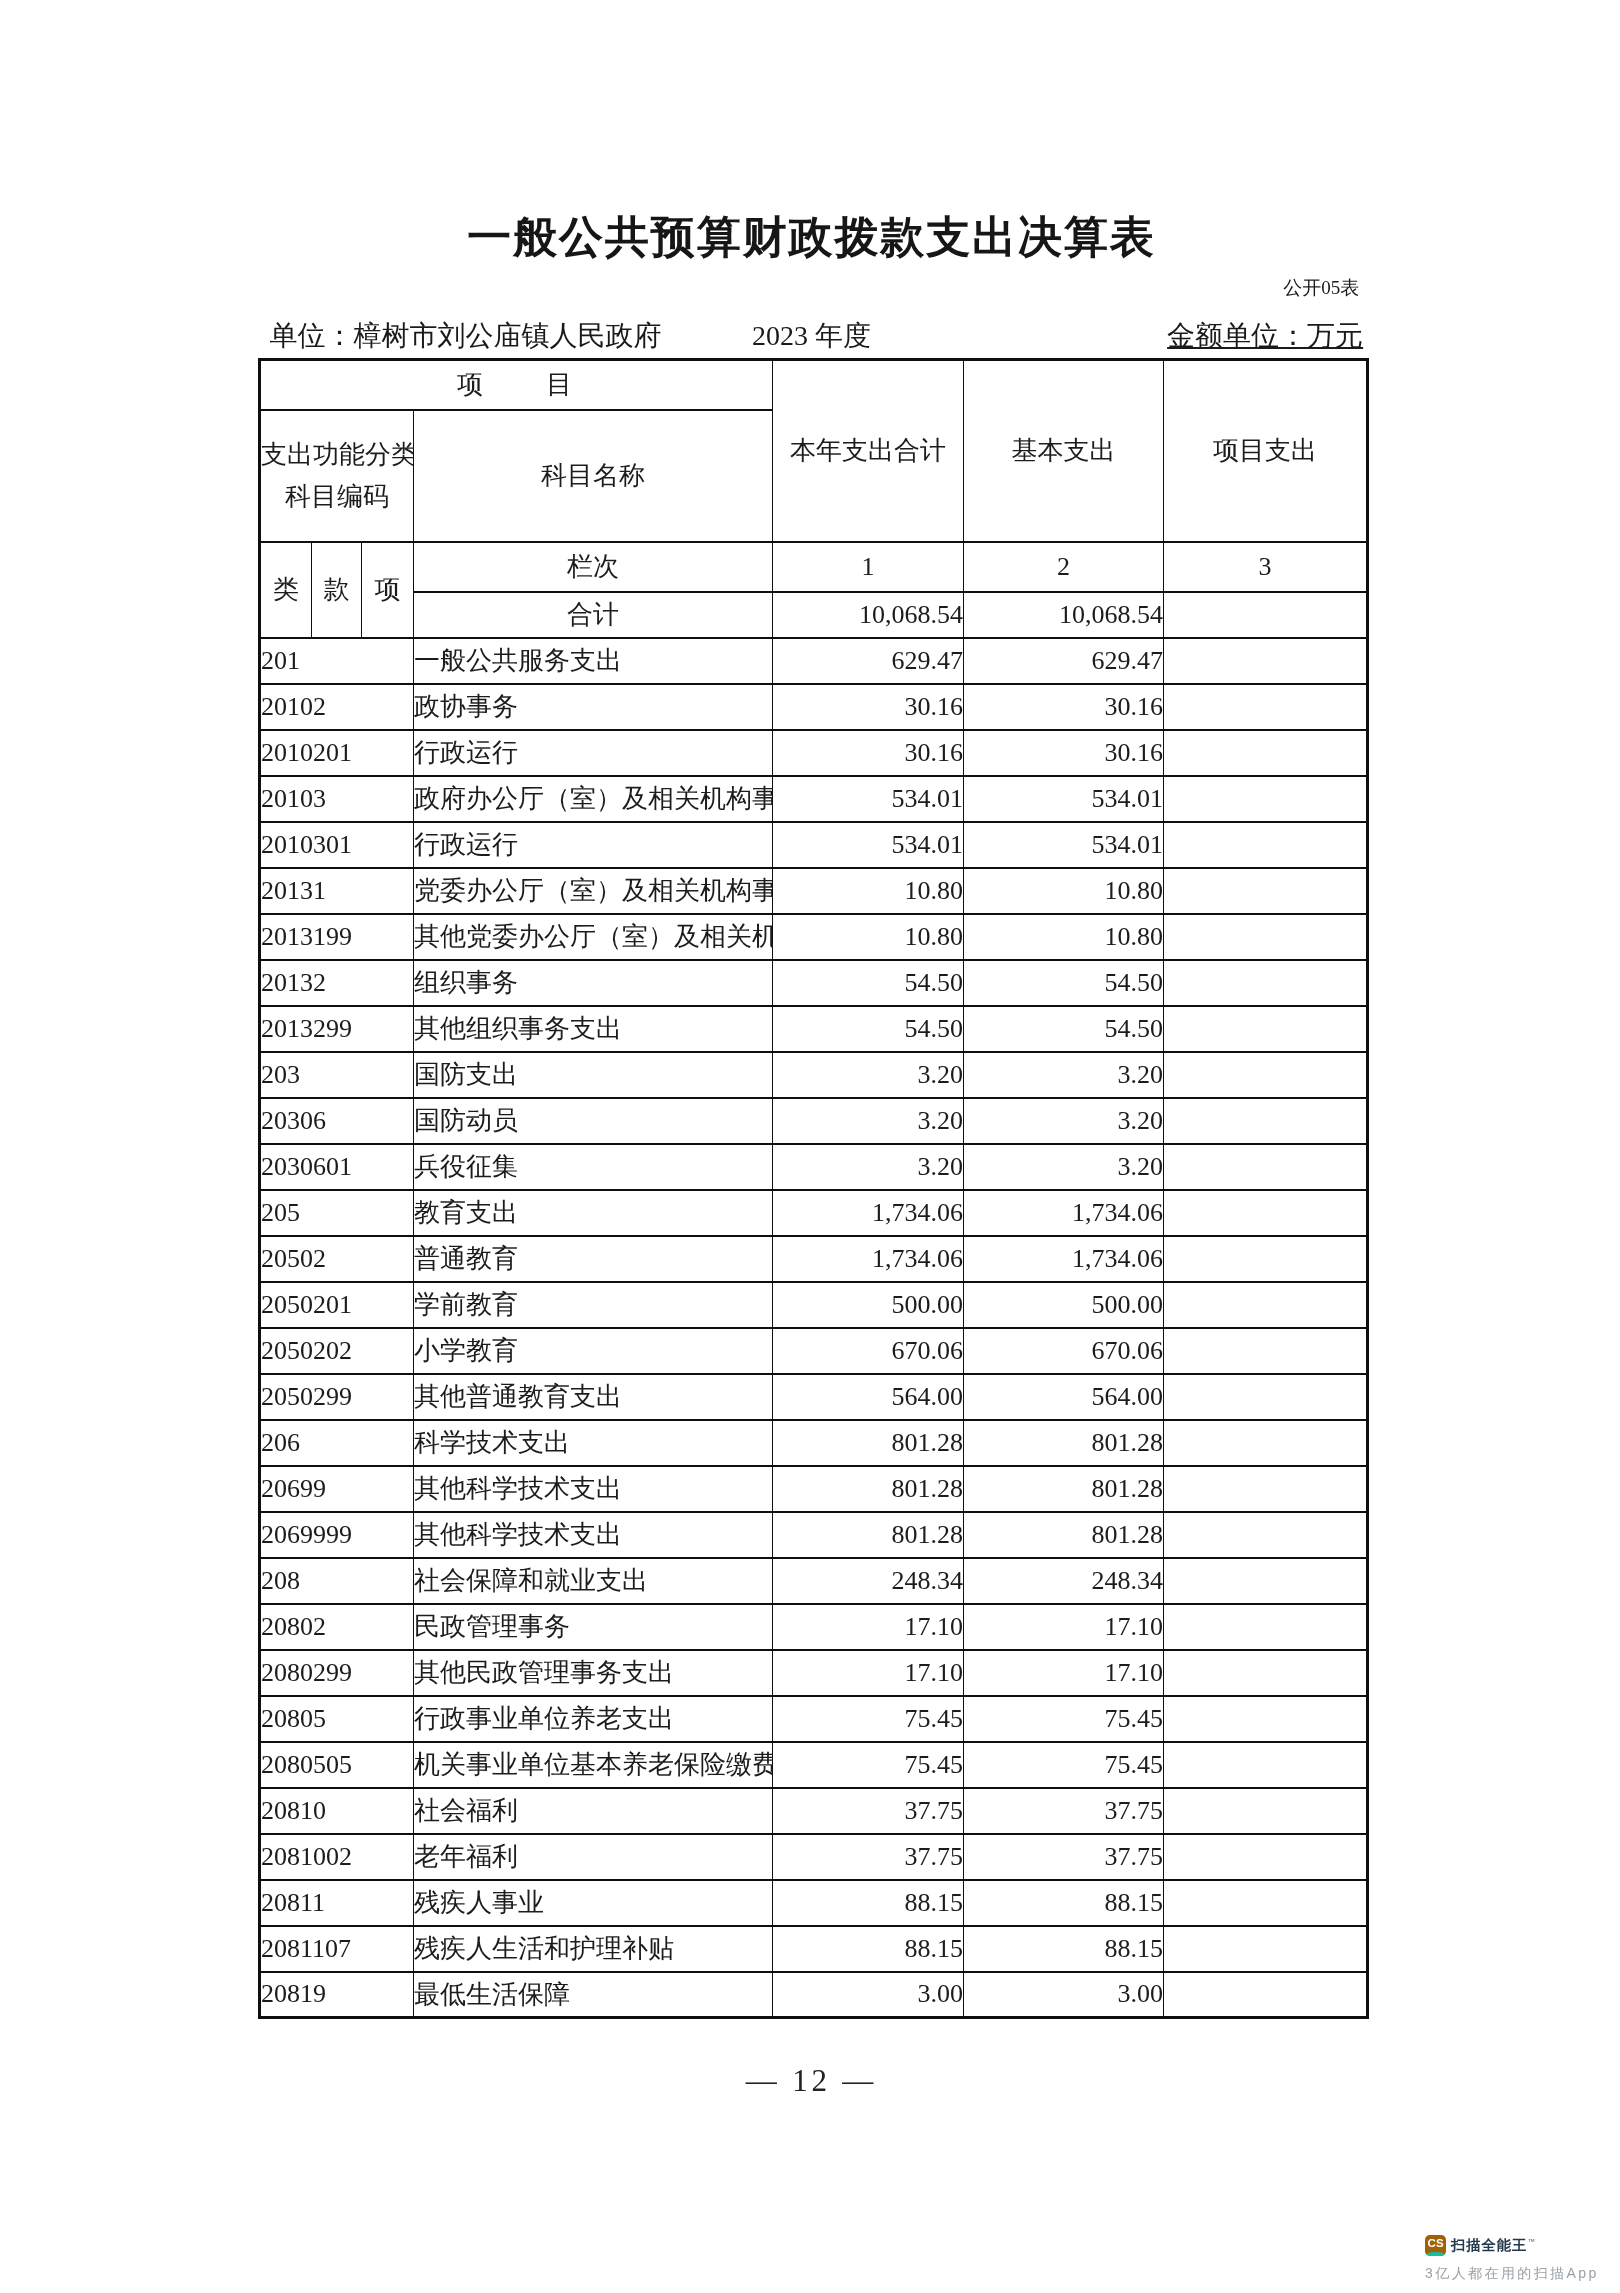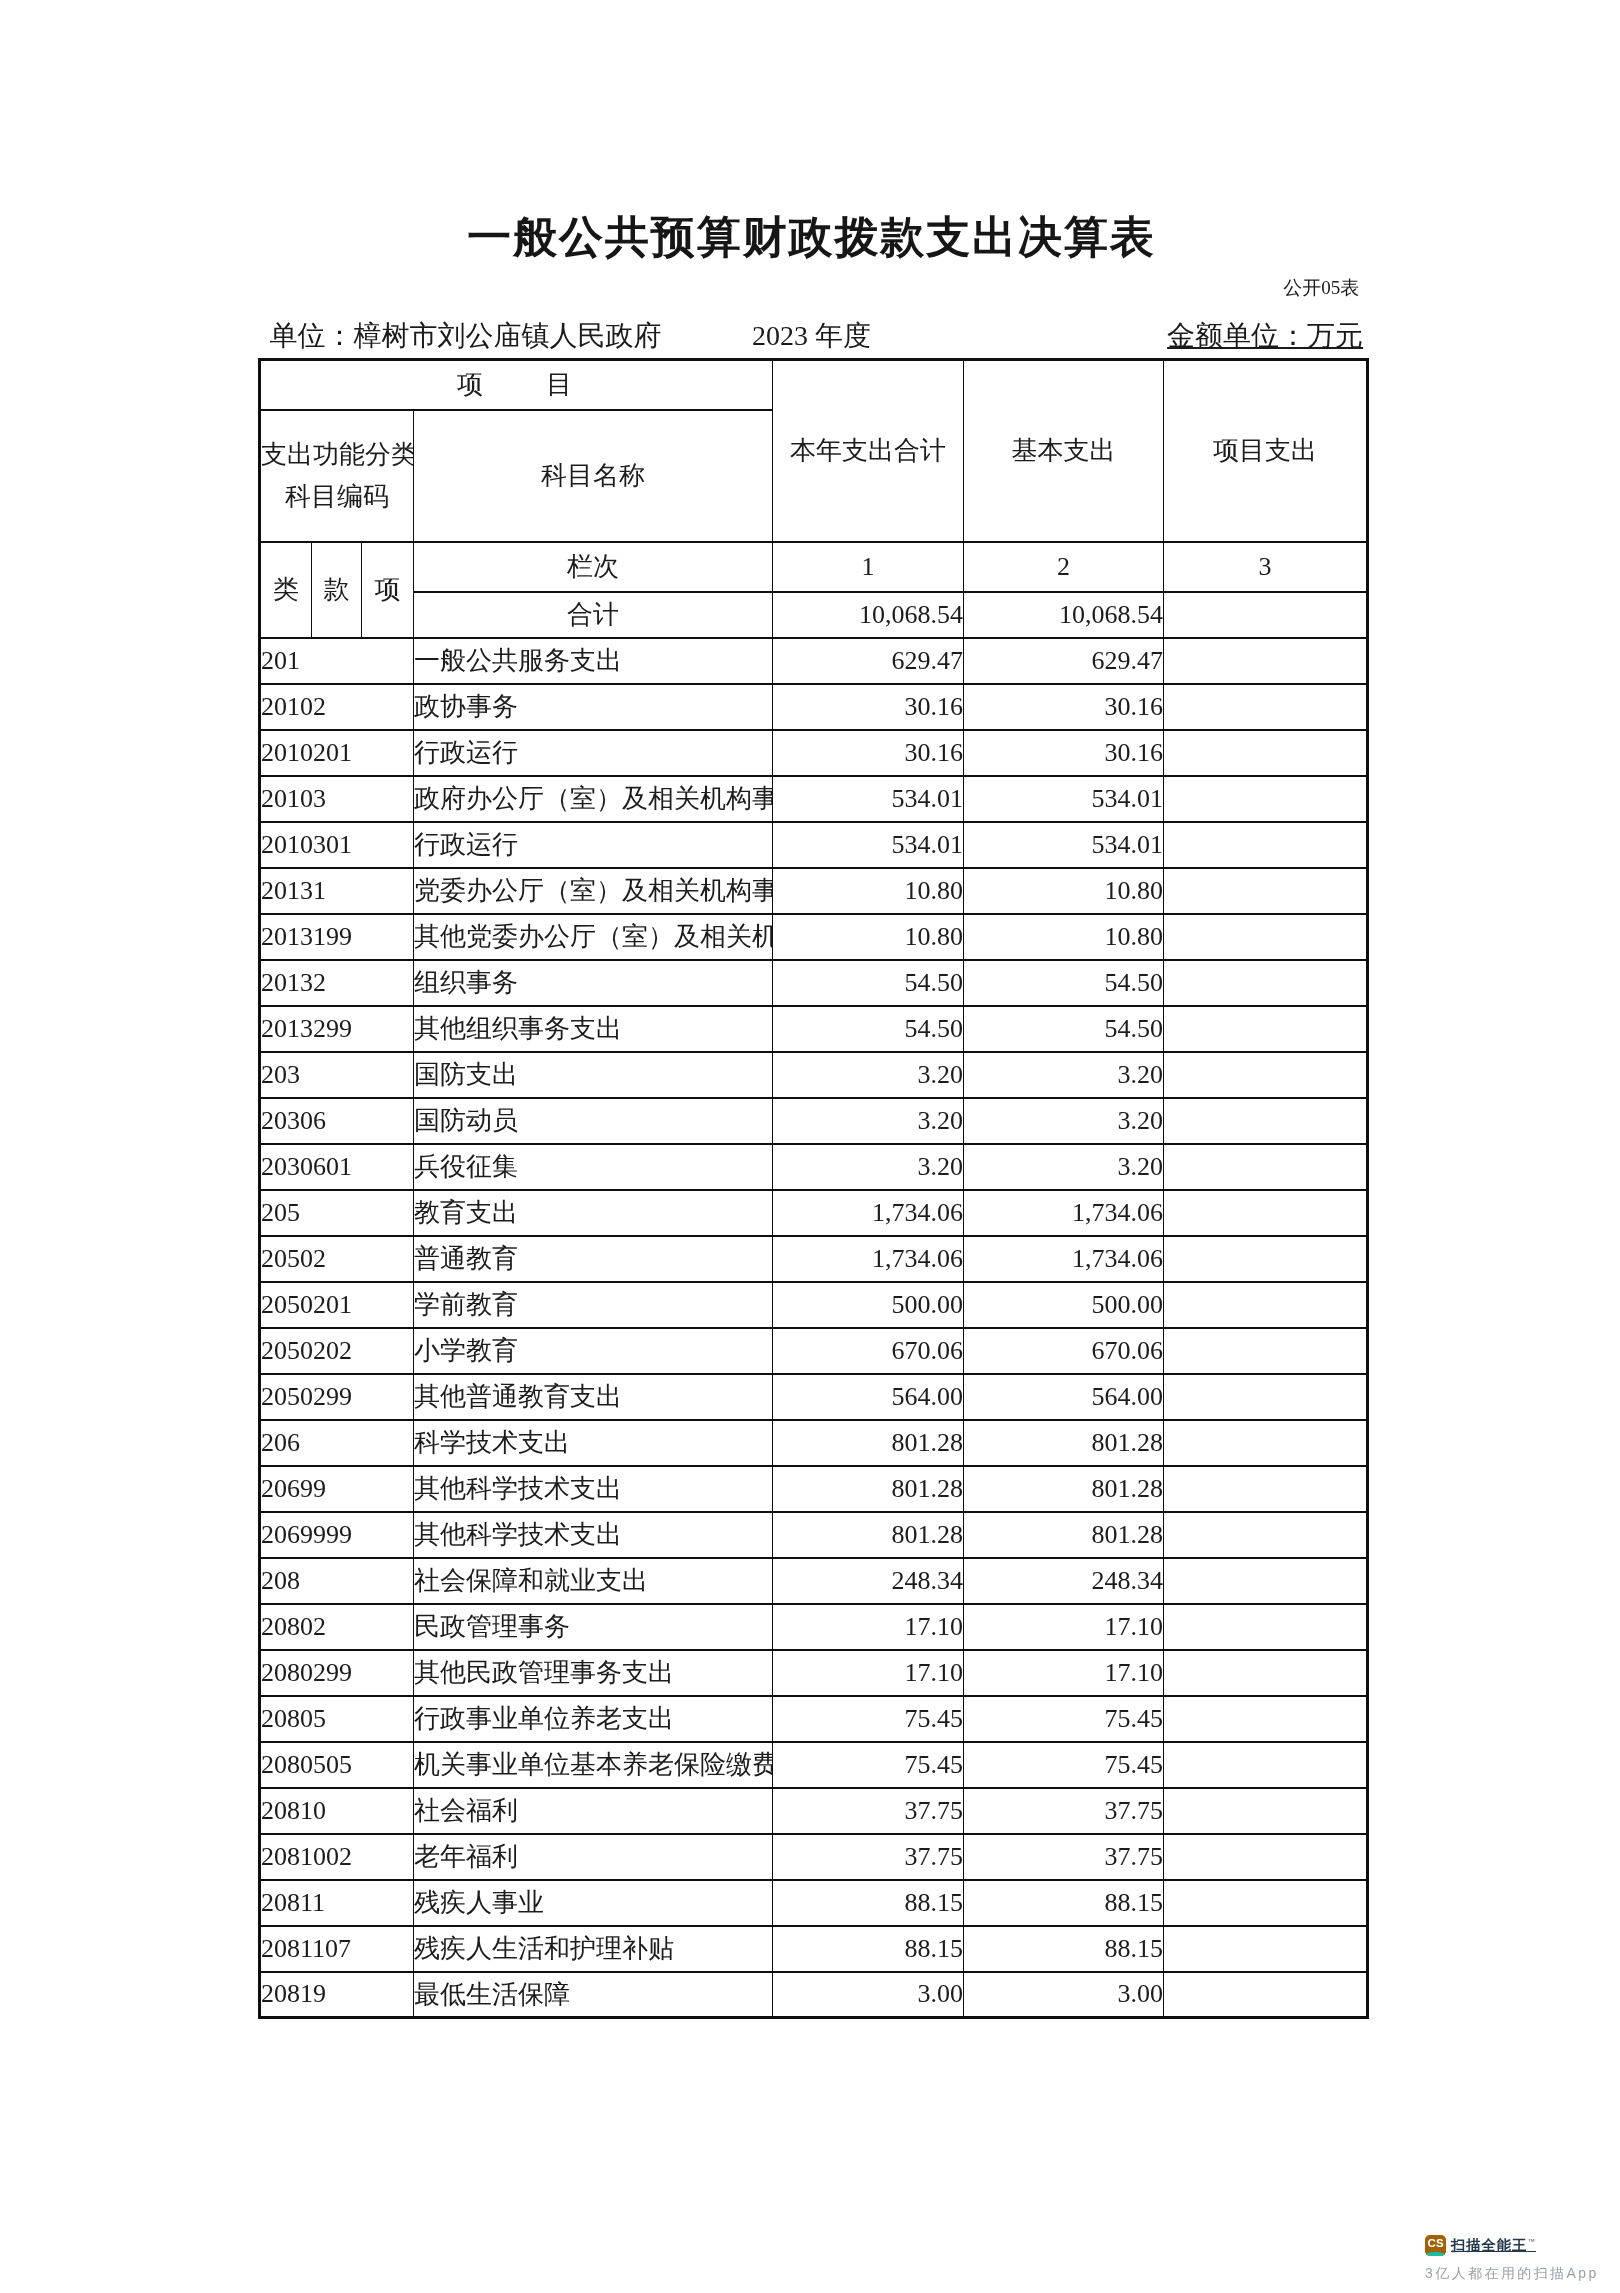--- a/index.html
+++ b/index.html
@@ -70,21 +70,21 @@
     background:#a16207;overflow:hidden;flex:0 0 auto;
   }
   .cam-badge .cs{
     position:absolute;top:1px;left:0;width:100%;text-align:center;
     color:#ffffff;font-weight:bold;font-size:11.5px;line-height:14.3px;
   }
   .badge-wave{
     position:absolute;bottom:-3.8px;left:-2.9px;width:27px;height:8.6px;
     background:#17bfa0;border-radius:50% 50% 0 0 / 100% 100% 0 0;
   }
-  .wm-brand{font-size:14.3px;font-weight:bold;color:#22384c;letter-spacing:1px;text-decoration:underline;}
+  .wm-brand{font-size:14.3px;font-weight:bold;color:#22384c;letter-spacing:1px;}
   .wm-brand sup{font-size:7.6px;font-weight:normal;color:#55606b;}
   .wm-tagline{margin-top:9px;font-size:14px;color:#99a1a9;letter-spacing:2.4px;text-align:right;}
 </style>
 </head>
 <body>
 
 <div class="page">
 
   <div class="doc-title">一般公共预算财政拨款支出决算表</div>
 
@@ -343,20 +343,21 @@
         <tr>
           <td colspan="3" class="td-code">20819</td>
           <td class="td-name">最低生活保障</td>
           <td class="td-num">3.00</td>
           <td class="td-num">3.00</td>
           <td class="td-num"></td>
         </tr>
       </tbody>
   </table>
 
+  <div class="page-number">— 12 —</div>
 
   <div class="watermark">
     <div class="wm-row">
       <div class="cam-badge">
         <span class="cs">CS</span>
         <div class="badge-wave"></div>
       </div>
       <div class="wm-brand"><span>扫描全能王</span><sup>™</sup></div>
     </div>
     <div class="wm-tagline">3亿人都在用的扫描App</div>

